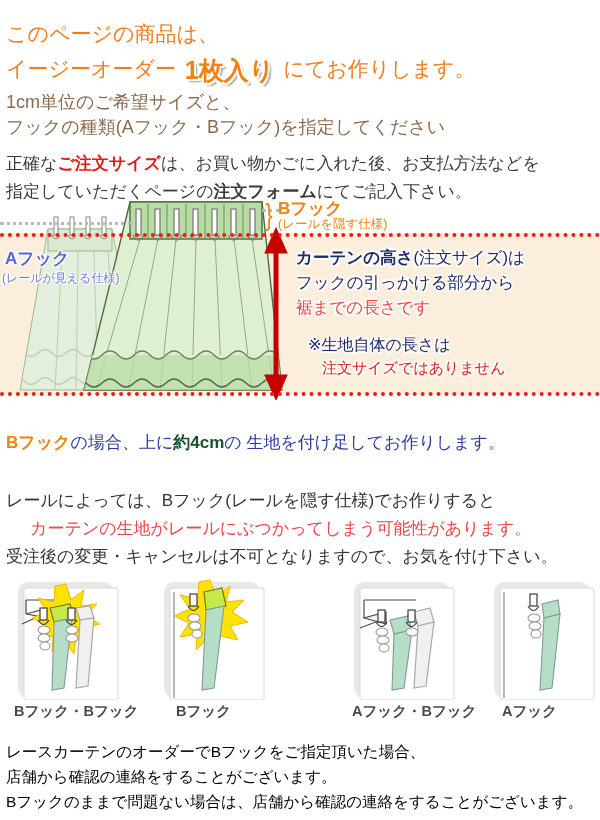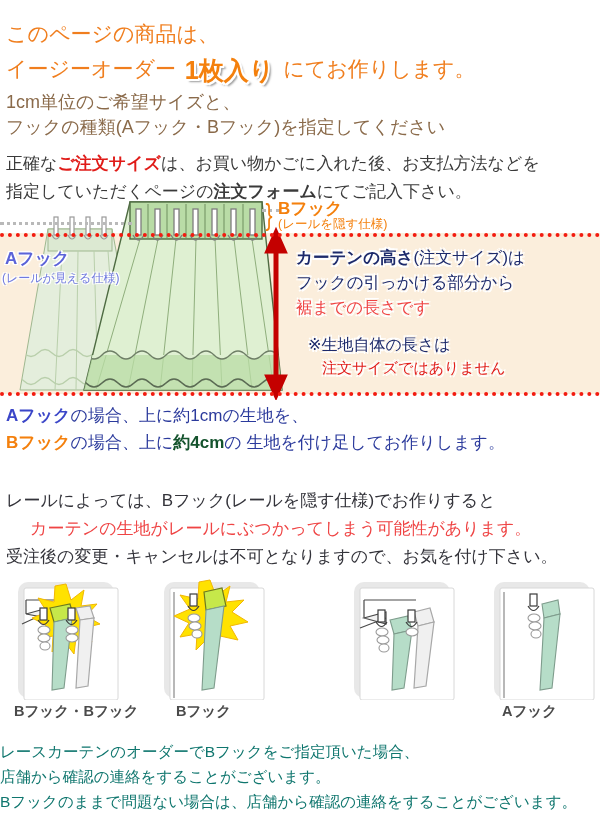--- a/index.html
+++ b/index.html
@@ -62,21 +62,21 @@
   .m4{position:absolute;left:6px;top:117px;font-size:17px;color:#ef4444;white-space:nowrap;margin-left:24px;}
   .m5{position:absolute;left:6px;top:145px;font-size:17px;color:#33333a;white-space:nowrap;}
 
   
   #figs{left:0;top:578px;width:540px;height:150px;}
   .fig{position:absolute;top:0;width:108px;height:122px;}
   .figcap{position:absolute;top:124px;font-size:14.5px;font-weight:bold;color:#4a4a4a;white-space:nowrap;}
 
   
   #footer{left:0;top:742px;width:600px;height:78px;}
-  .f{position:absolute;left:0;font-size:15.5px;color:#0f766e;white-space:nowrap;}
+  .f{position:absolute;left:6px;font-size:15.5px;color:#000000;white-space:nowrap;}
   .f1{top:0;} .f2{top:25px;} .f3{top:50px;}
 </style>
 </head>
 <body>
 
 <div class="abs" id="header">
   <div class="h-line1">このページの商品は、</div>
   <div class="h-line2">
     <span>イージーオーダー</span>
     <span class="badge">1枚入り</span>
@@ -221,23 +221,20 @@
   <div class="rt1">
     <span class="bold">カーテンの高さ</span><span>(注文サイズ)は</span>
   </div>
   <div class="rt2">フックの引っかける部分から</div>
   <div class="rt3">裾までの長さです</div>
   <div class="rt4">※生地自体の長さは</div>
   <div class="rt5">注文サイズではありません</div>
 </div>
 
 <div class="abs" id="mid">
-  <div class="m1">
-    <span class="blueA">Aフック</span><span>の場合、上に約1cmの生地を、</span>
-  </div>
   <div class="m2">
     <span class="orangeB">Bフック</span><span>の場合、上に</span><span class="redtxt">約4cm</span><span>の 生地を付け足してお作りします。</span>
   </div>
   <div class="m3">レールによっては、Bフック(レールを隠す仕様)でお作りすると</div>
   <div class="m4">カーテンの生地がレールにぶつかってしまう可能性があります。</div>
   <div class="m5">受注後の変更・キャンセルは不可となりますので、お気を付け下さい。</div>
 </div>
 
 <div class="abs" id="figs">
 
@@ -317,20 +314,21 @@
         <rect x="58" y="32" width="7" height="12"></rect>
           <path d="M56,44 q5.5,9 11,0" fill="none"></path>
       </g>
       <g stroke="#9a9a9a" stroke-width="1.1" fill="#ffffff">
         <ellipse cx="32" cy="54" rx="6" ry="4"></ellipse>
           <ellipse cx="33" cy="62" rx="6" ry="4"></ellipse>
           <ellipse cx="34" cy="70" rx="5" ry="4"></ellipse>
         <ellipse cx="62" cy="54" rx="6" ry="4"></ellipse>
       </g>
     </svg>
+    <div class="figcap" style="left:2px;">Aフック・Bフック</div>
   </div>
 
   <div class="fig" style="left:490px;">
     <svg width="108" height="122">
       <rect x="4" y="4" width="96" height="116" rx="10" fill="#e8e8e8"></rect>
       <rect x="10" y="10" width="94" height="112" rx="2" fill="#ffffff" stroke="#d8d8d8" stroke-width="1"></rect>
       <line x1="14" y1="14" x2="14" y2="120" stroke="#9a9a9a" stroke-width="1.4"></line>
       <g stroke="#3a3a3a" stroke-width="1.2" fill="#ffffff">
         <rect x="40" y="16" width="7" height="12"></rect>
           <path d="M38,28 q5.5,9 11,0" fill="none"></path>

